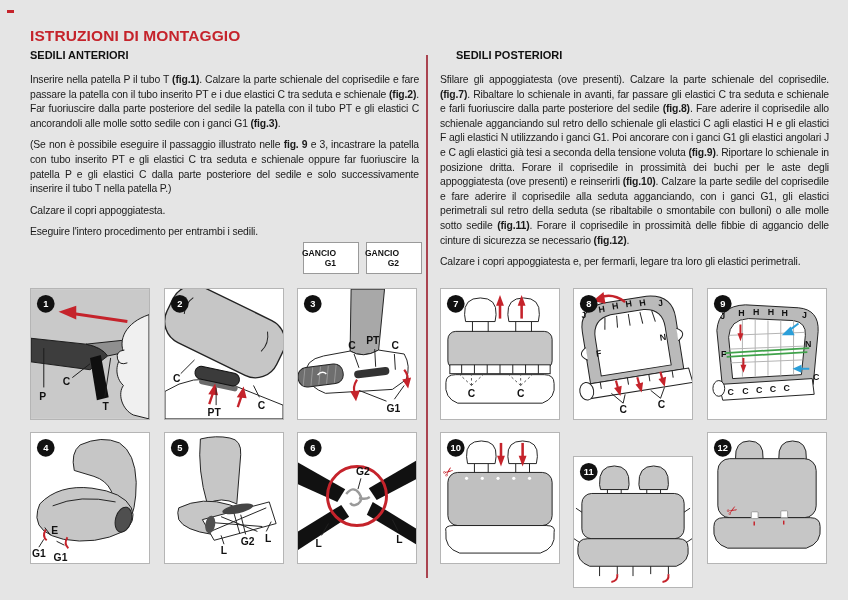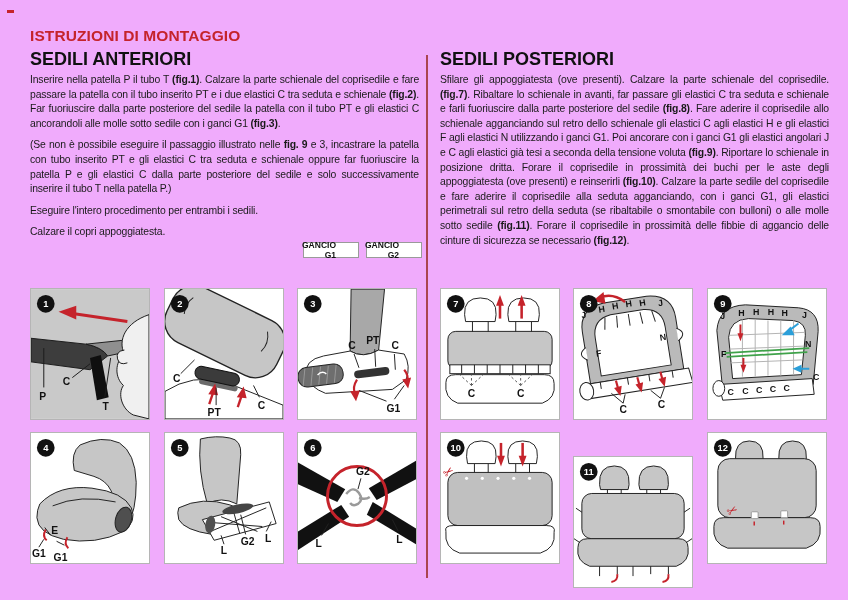--- a/index.html
+++ b/index.html
@@ -1,27 +1,27 @@
 <!DOCTYPE html>
 <html><head>
 <meta charset="utf-8">
 <style>
   html,body{margin:0;padding:0;background:#ffffff;}
-  .page{position:relative;width:848px;height:600px;background:#f0abfc;overflow:hidden;
+  .page{position:relative;width:848px;height:600px;background:#e5e5e5;overflow:hidden;
         font-family:"Liberation Sans", sans-serif;color:#1a1a1a;}
   .crop-mark{position:absolute;left:7px;top:10px;width:7px;height:3px;background:#c5232b;}
   .main-title{position:absolute;left:30px;top:27px;font-size:15.5px;font-weight:bold;color:#c5232b;letter-spacing:.1px;}
-  .sub-head{position:absolute;top:49px;font-size:18px;font-weight:bold;color:#111;}
-  .sub-head.left{left:30px;} .sub-head.right{left:440px;}
+  .sub-head{position:absolute;top:49px;font-size:11px;font-weight:bold;color:#111;}
+  .sub-head.left{left:30px;} .sub-head.right{left:456px;}
   .textcol{position:absolute;top:73px;width:389px;font-size:10.4px;line-height:14.6px;
            letter-spacing:-0.15px;text-align:justify;}
   .textcol.left{left:30px;} .textcol.right{left:440px;}
   .textcol p{margin:0 0 7px 0;}
   .divider{position:absolute;left:426px;top:55px;width:2px;height:523px;background:#aa4450;}
-  .hookbox{position:absolute;top:242px;width:56px;height:16px;border:1px solid #9a9a9a;
+  .hookbox{position:absolute;top:242px;width:56px;height:32px;border:1px solid #9a9a9a;
            box-sizing:border-box;display:flex;align-items:center;justify-content:flex-end;
            gap:2px;padding:2px 20px;background:#fff;}
   .hookbox.g1{left:303px;} .hookbox.g2{left:366px;}
   .hooktext{font-size:8.5px;font-weight:bold;line-height:1.2;text-align:right;color:#111;}
   .panel{position:absolute;width:120px;height:132px;border:1px solid #b5b5b5;background:#fff;box-sizing:border-box;}
   .panel svg{display:block;width:118px;height:130px;}
   #p1{left:30px;top:288px;} #p2{left:164px;top:288px;} #p3{left:297px;top:288px;}
   #p4{left:30px;top:432px;} #p5{left:164px;top:432px;} #p6{left:297px;top:432px;}
   #p7{left:440px;top:288px;} #p8{left:573px;top:288px;} #p9{left:707px;top:288px;}
   #p10{left:440px;top:432px;} #p11{left:573px;top:432px;margin-top:24px;} #p12{left:707px;top:432px;}
@@ -33,22 +33,22 @@
 <body>
 
 <div class="page">
   <div class="crop-mark"></div>
   <div class="main-title">ISTRUZIONI DI MONTAGGIO</div>
 
   <div class="sub-head left">SEDILI ANTERIORI</div>
   <div class="textcol left">
     <p>Inserire nella patella P il tubo T <b>(fig.1)</b>. Calzare la parte schienale del coprisedile e fare passare la patella con il tubo inserito PT e i due elastici C tra seduta e schienale <b>(fig.2)</b>. Far fuoriuscire dalla parte posteriore del sedile la patella con il tubo PT e gli elastici C ancorandoli alle molle sotto sedile con i ganci G1 <b>(fig.3)</b>.</p>
     <p>(Se non è possibile eseguire il passaggio illustrato nelle <b>fig. 9</b> e 3, incastrare la patella con tubo inserito PT e gli elastici C tra seduta e schienale oppure far fuoriuscire la patella P e gli elastici C dalla parte posteriore del sedile e solo successivamente inserire il tubo T nella patella P.)</p>
+    <p>Calzare il copri appoggiatesta.</p>
     <p>Eseguire l'intero procedimento per entrambi i sedili.</p>
-    <p>Calzare il copri appoggiatesta.</p>
   </div>
 
   <div class="hookbox g1">
     <div class="hooktext">
       <div>GANCIO</div>
       <div>G1</div>
     </div>
     <svg width="13" height="20" viewBox="0 0 13 20">
       <path d="M3,3 q5,-3 7,2 q2,5 -2,8 q-3,2 -3,5" stroke="#9a9a9a" stroke-width="2" fill="none"></path>
     </svg>
@@ -62,20 +62,21 @@
       <path d="M11,3 q4,3 1,7 L4,14 l10,1 z" fill="#d6d6d6" stroke="#8a8a8a" stroke-width="1.4"></path>
       <circle cx="11" cy="3" r="2" fill="none" stroke="#8a8a8a" stroke-width="1.2"></circle>
     </svg>
   </div>
 
   <div class="divider"></div>
 
   <div class="sub-head right">SEDILI POSTERIORI</div>
   <div class="textcol right">
     <p>Sfilare gli appoggiatesta (ove presenti). Calzare la parte schienale del coprisedile. <b>(fig.7)</b>. Ribaltare lo schienale in avanti, far passare gli elastici C tra seduta e schienale e farli fuoriuscire dalla parte posteriore del sedile <b>(fig.8)</b>. Fare aderire il coprisedile allo schienale agganciando sul retro dello schienale gli elastici C agli elastici H e gli elastici F agli elastici N utilizzando i ganci G1. Poi ancorare con i ganci G1 gli elastici angolari J e C agli elastici già tesi a seconda della tensione voluta <b>(fig.9)</b>. Riportare lo schienale in posizione dritta. Forare il coprisedile in prossimità dei buchi per le aste degli appoggiatesta (ove presenti) e reinserirli <b>(fig.10)</b>. Calzare la parte sedile del coprisedile e fare aderire il coprisedile alla seduta agganciando, con i ganci G1, gli elastici perimetrali sul retro della seduta (se ribaltabile o smontabile con bulloni) o alle molle sotto sedile <b>(fig.11)</b>. Forare il coprisedile in prossimità delle fibbie di aggancio delle cinture di sicurezza se necessario <b>(fig.12)</b>.</p>
+    <p>Calzare i copri appoggiatesta e, per fermarli, legare tra loro gli elastici perimetrali.</p>
   </div>
 
   <div class="panel" id="p1">
     <svg viewBox="0 0 120 132">
       <rect width="120" height="132" fill="#c9c9c9"></rect>
       <path d="M0,50 L56,56 Q72,59 78,68 L60,82 L0,74 Z" fill="#3d3d3d" stroke="#1c1c1c"></path>
       <path d="M56,56 L94,52 Q102,57 97,64 L78,68 Q72,59 56,56 Z" fill="#8f8f8f" stroke="#1c1c1c"></path>
       <path d="M60,70 L71,67 L79,110 L67,113 Z" fill="#0f0f0f"></path>
       <path d="M120,26 C96,34 88,52 95,66 C85,74 85,90 94,98 C88,106 92,122 104,128 L120,132 Z" fill="#f0f0f0" stroke="#1c1c1c"></path>
       <path d="M95,62 q-9,1 -7,9 q2,7 10,4" fill="#f0f0f0" stroke="#1c1c1c"></path>

